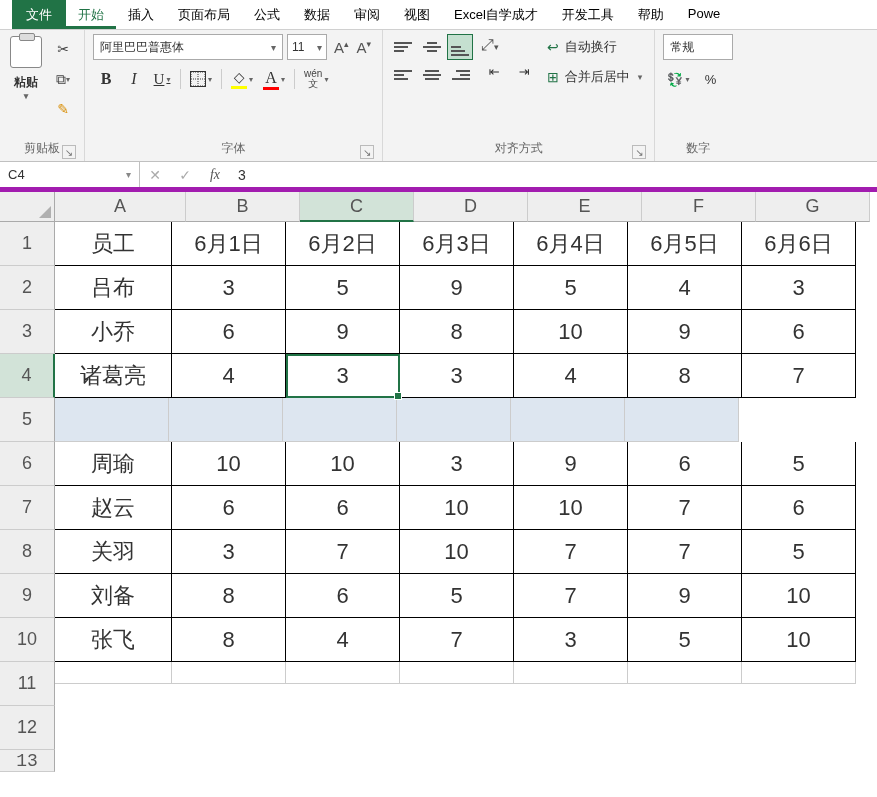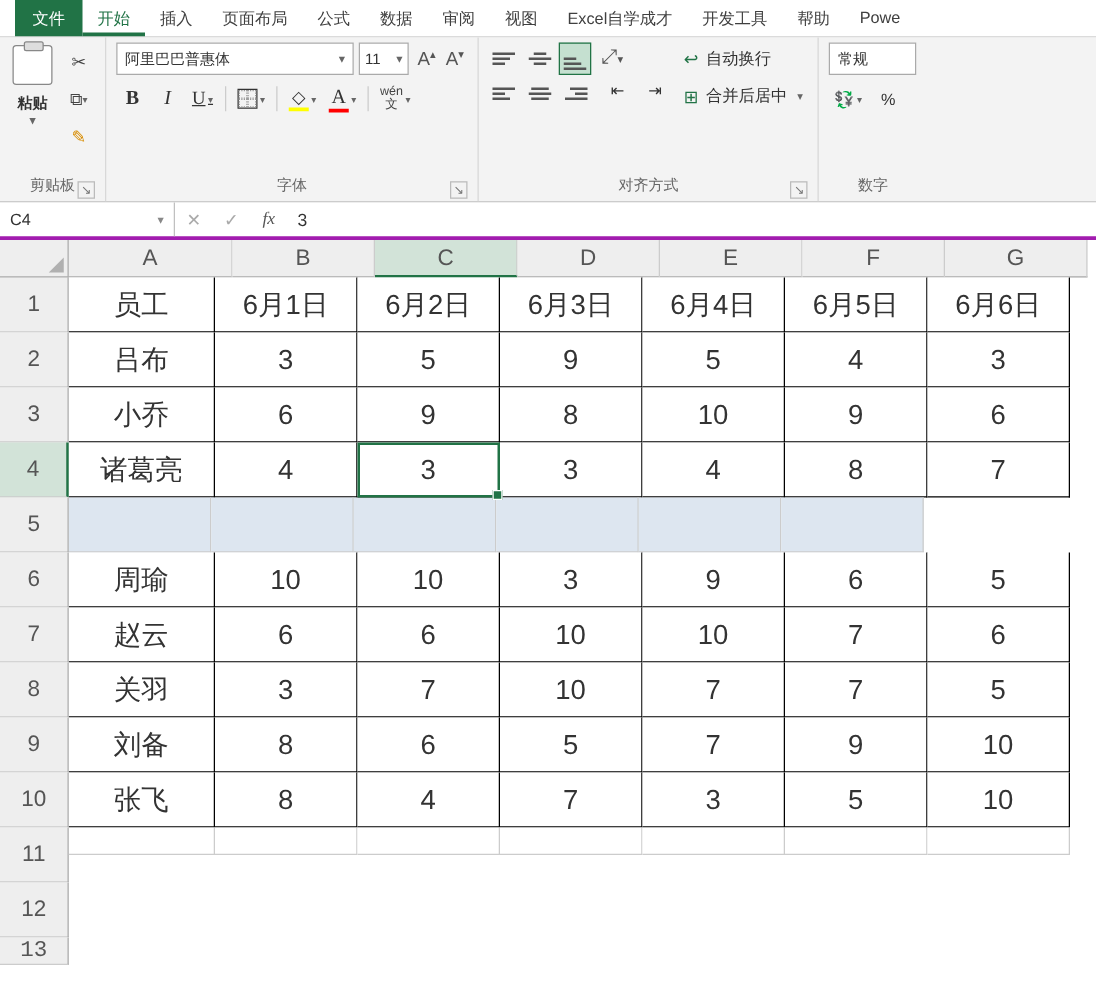--- a/index.html
+++ b/index.html
@@ -20,21 +20,21 @@
       align-items: stretch;
       background: #ffffff;
       border-bottom: 1px solid #d0d0d0;
       height: 30px;
       padding-left: 12px;
     }
     .menubar .tab {
       padding: 6px 12px;
       cursor: pointer;
       font-size: 13px;
-      color: #404040;
+      color: #000000;
     }
     .menubar .tab.file {
       background: #217346;
       color: #fff;
       padding: 6px 14px;
     }
     .menubar .tab.active {
       border-bottom: 3px solid #217346;
       color: #217346;
       font-weight: 500;
@@ -222,21 +222,21 @@
     .wm-btn .ico { font-size:14px; color:#217346;}
     
     .number-body { display:flex; flex-direction:column; gap:6px;}
     .num-format-box {
       width:70px; height:26px; border:1px solid #aaa; background:#fff;
       display:flex; align-items:center; padding:0 6px; font-size:12px;
     }
     .num-row2 { display:flex; gap:4px; align-items:center;}
     
     .formula-bar {
-      display:flex; align-items:center; border-bottom:3px solid #a21caf;
+      display:flex; align-items:center; border-bottom:5px solid #a21caf;
       height:30px; background:#fff;
     }
     .name-box {
       width:140px; height:100%; border-right:1px solid #c0c0c0;
       display:flex; align-items:center; padding:0 8px; font-size:13px;
     }
     .name-box .dd { margin-left:auto; font-size:10px; color:#888;}
     .fb-btn { width:30px; text-align:center; color:#aaa; cursor:pointer; font-size:14px;}
     .fb-btn.fx { font-style:italic; color:#555; font-family:serif;}
     .fb-input { flex:1; padding:0 8px; font-size:14px;}

